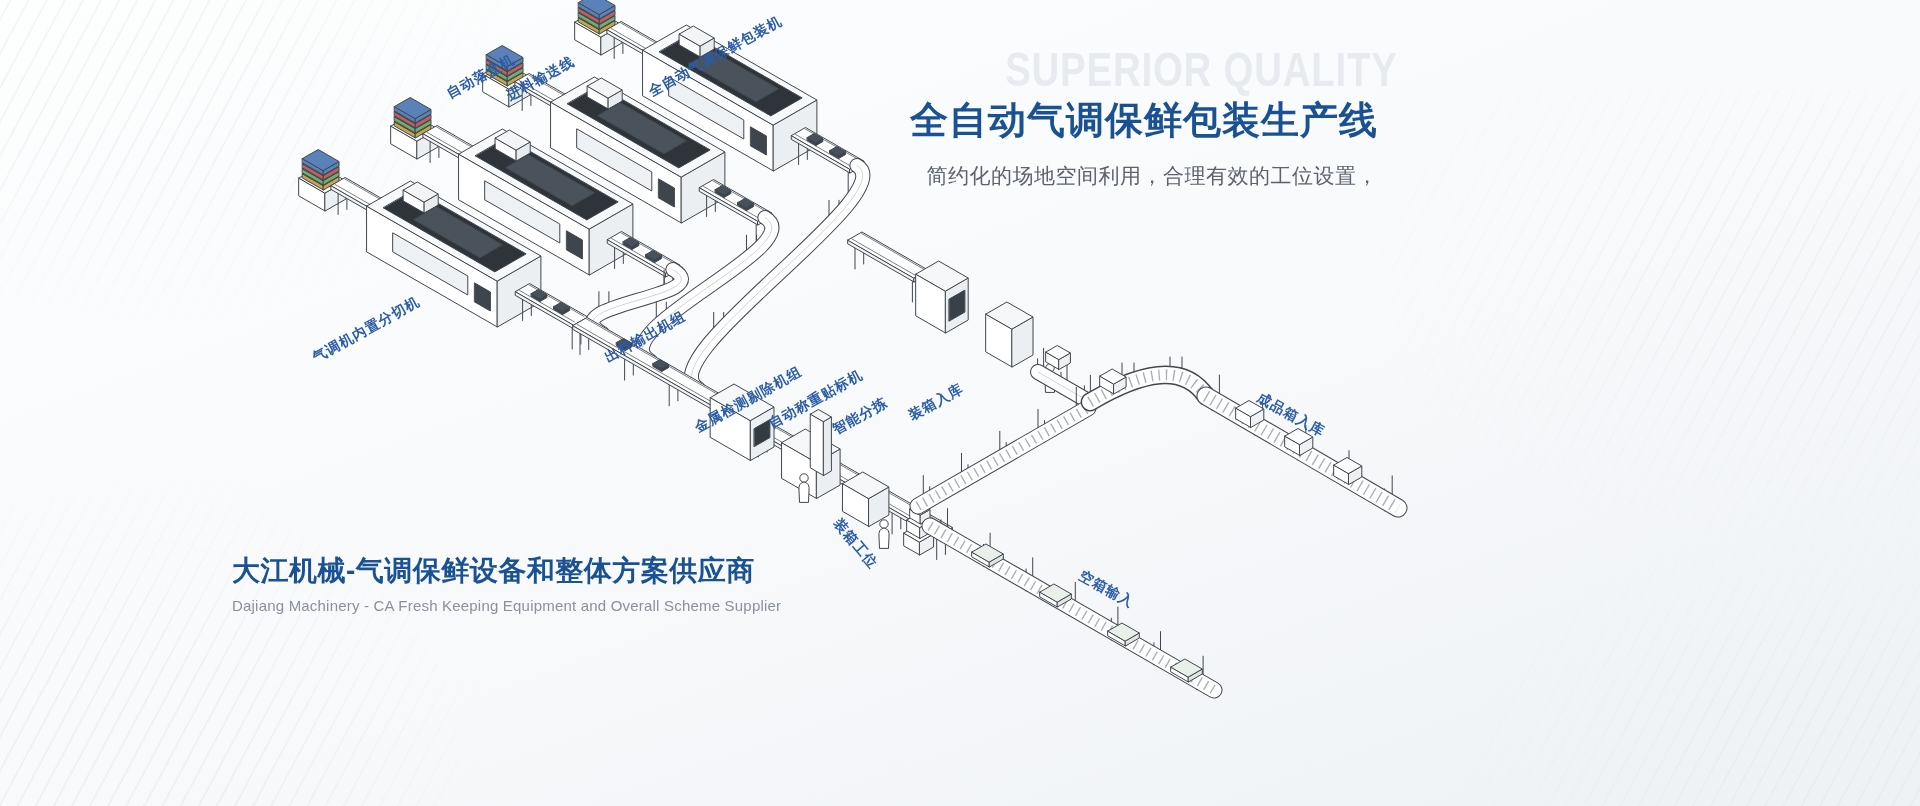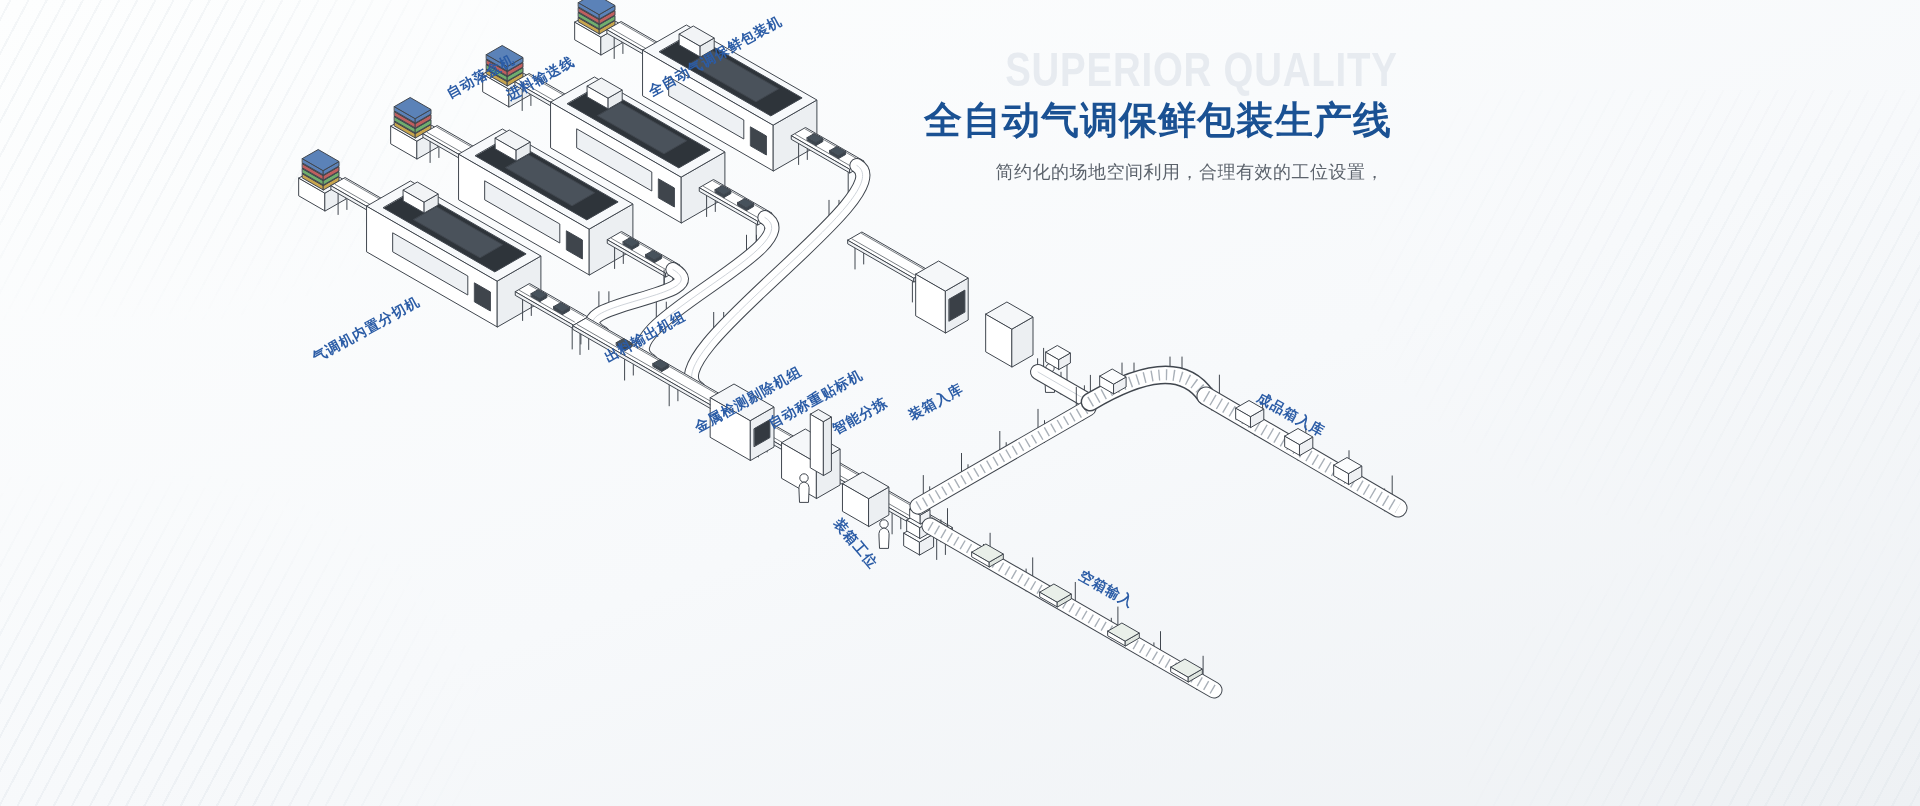--- a/index.html
+++ b/index.html
@@ -17,23 +17,23 @@
   .tex3{right:-80px;top:90px;width:640px;height:460px;opacity:.7;
         -webkit-mask-image:radial-gradient(ellipse at 70% 40%,#000 20%,transparent 75%);
         mask-image:radial-gradient(ellipse at 70% 40%,#000 20%,transparent 75%);}
   .tex4{right:-60px;bottom:-60px;width:520px;height:340px;opacity:.7;
         -webkit-mask-image:radial-gradient(ellipse at 70% 70%,#000 20%,transparent 75%);
         mask-image:radial-gradient(ellipse at 70% 70%,#000 20%,transparent 75%);}
   #line-art{position:absolute;left:0;top:0;}
   .watermark{position:absolute;top:42px;right:522px;font-size:48px;font-weight:800;
              letter-spacing:1px;color:#e7ebf0;white-space:nowrap;
              transform:scaleX(.8);transform-origin:100% 50%;}
-  .hero{position:absolute;top:98px;right:528px;text-align:right;}
+  .hero{position:absolute;top:98px;right:542px;text-align:right;}
   .hero h1{margin:0;font-size:38px;line-height:1.2;font-weight:800;color:#1a5193;letter-spacing:1px;}
-  .hero p{margin:8px;font-size:18px;line-height:1.75;color:#5c636c;letter-spacing:.5px;font-family:Liberation Mono, monospace;}
+  .hero p{margin:0;font-size:21px;line-height:1.75;color:#5c636c;letter-spacing:.5px;}
   .hero .desc{margin-top:14px;}
   .brand{position:absolute;left:232px;top:552px;}
   .brand h2{margin:0;font-size:28px;font-weight:800;color:#1a5193;letter-spacing:.5px;}
   .brand p{margin:7px 0 0 0;font-size:15px;color:#8a9199;letter-spacing:.2px;}
   .mlabel{position:absolute;font-size:14px;font-weight:700;color:#2b5ca6;
           white-space:nowrap;letter-spacing:1px;transform-origin:0 50%;}
 </style>
 </head>
 <body>
 
@@ -455,13 +455,17 @@
   <div class="mlabel" style="left:1258px;top:388px;transform:rotate(29deg)">成品箱入库</div>
   <div class="mlabel" style="left:1080px;top:566px;transform:rotate(29deg)">空箱输入</div>
 
   <div class="watermark">SUPERIOR QUALITY</div>
 
   <div class="hero">
     <h1>全自动气调保鲜包装生产线</h1>
     <p class="desc">简约化的场地空间利用，合理有效的工位设置，</p>
   </div>
 
+  <div class="brand">
+    <h2>大江机械-气调保鲜设备和整体方案供应商</h2>
+    <p>Dajiang Machinery - CA Fresh Keeping Equipment and Overall Scheme Supplier</p>
+  </div>
 </div>
 
 </body></html>

